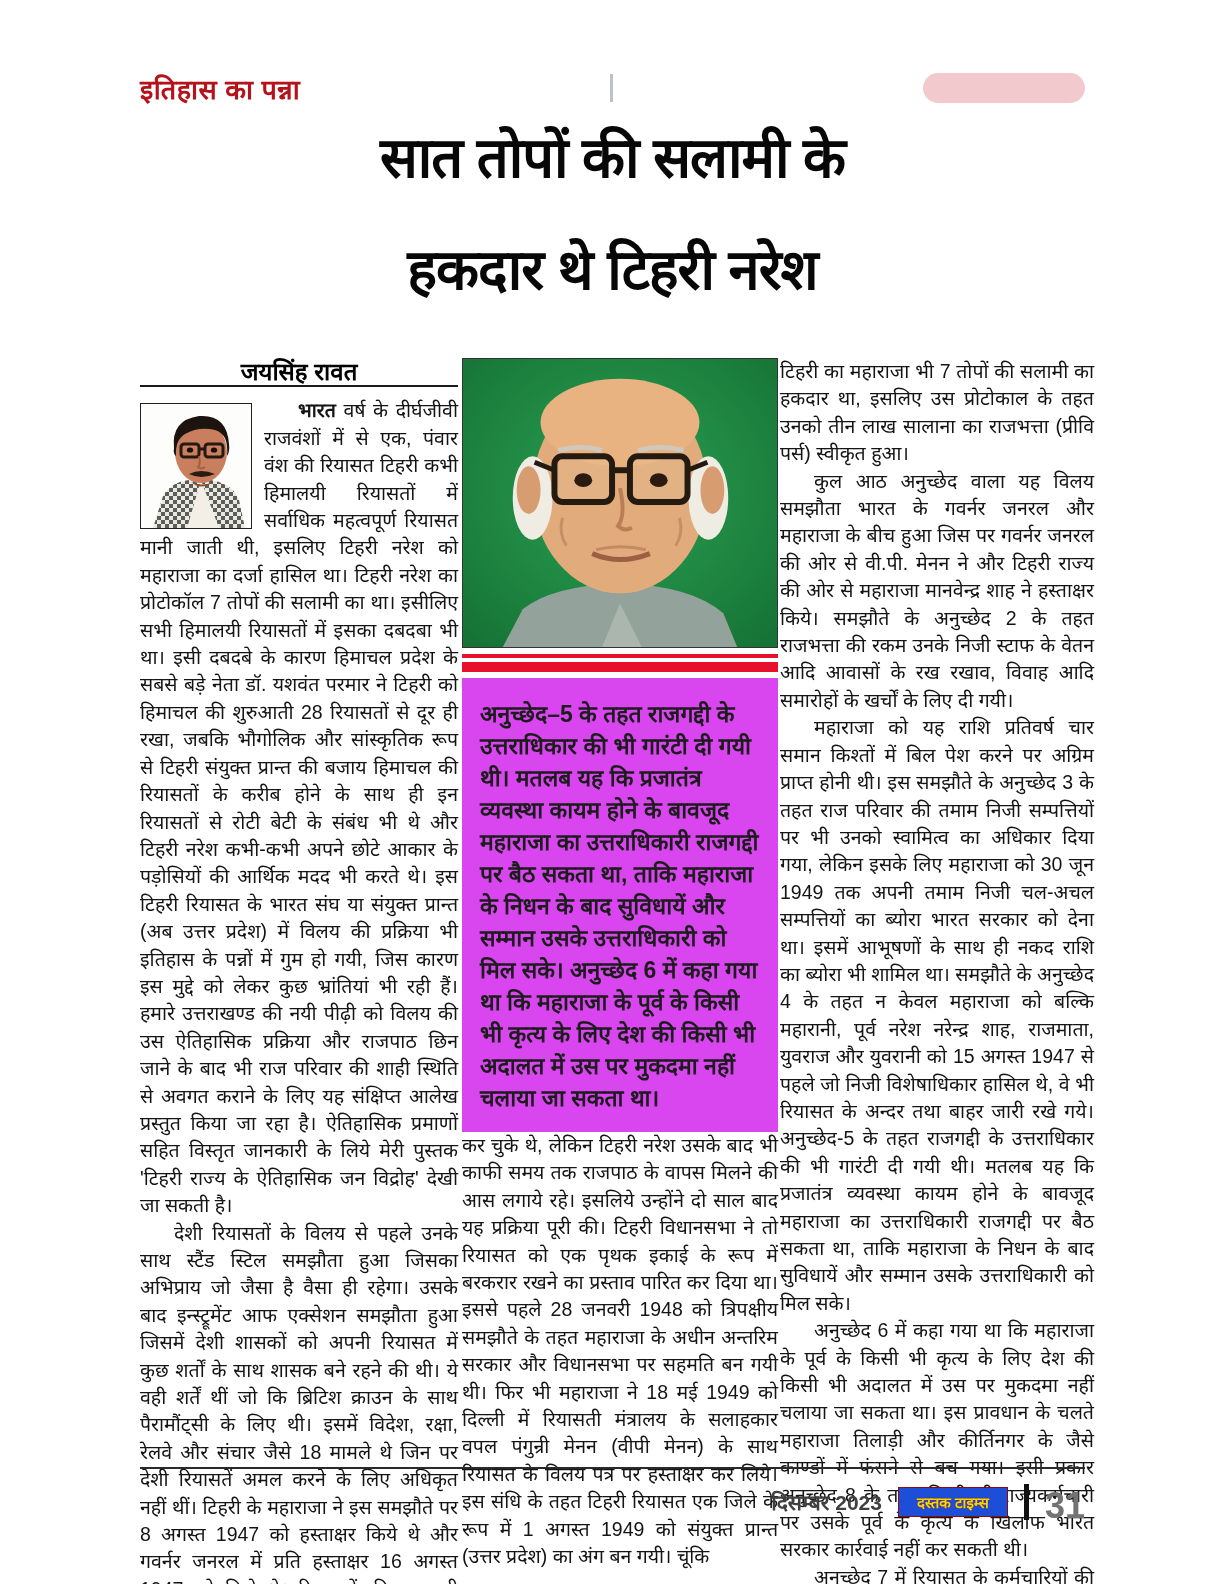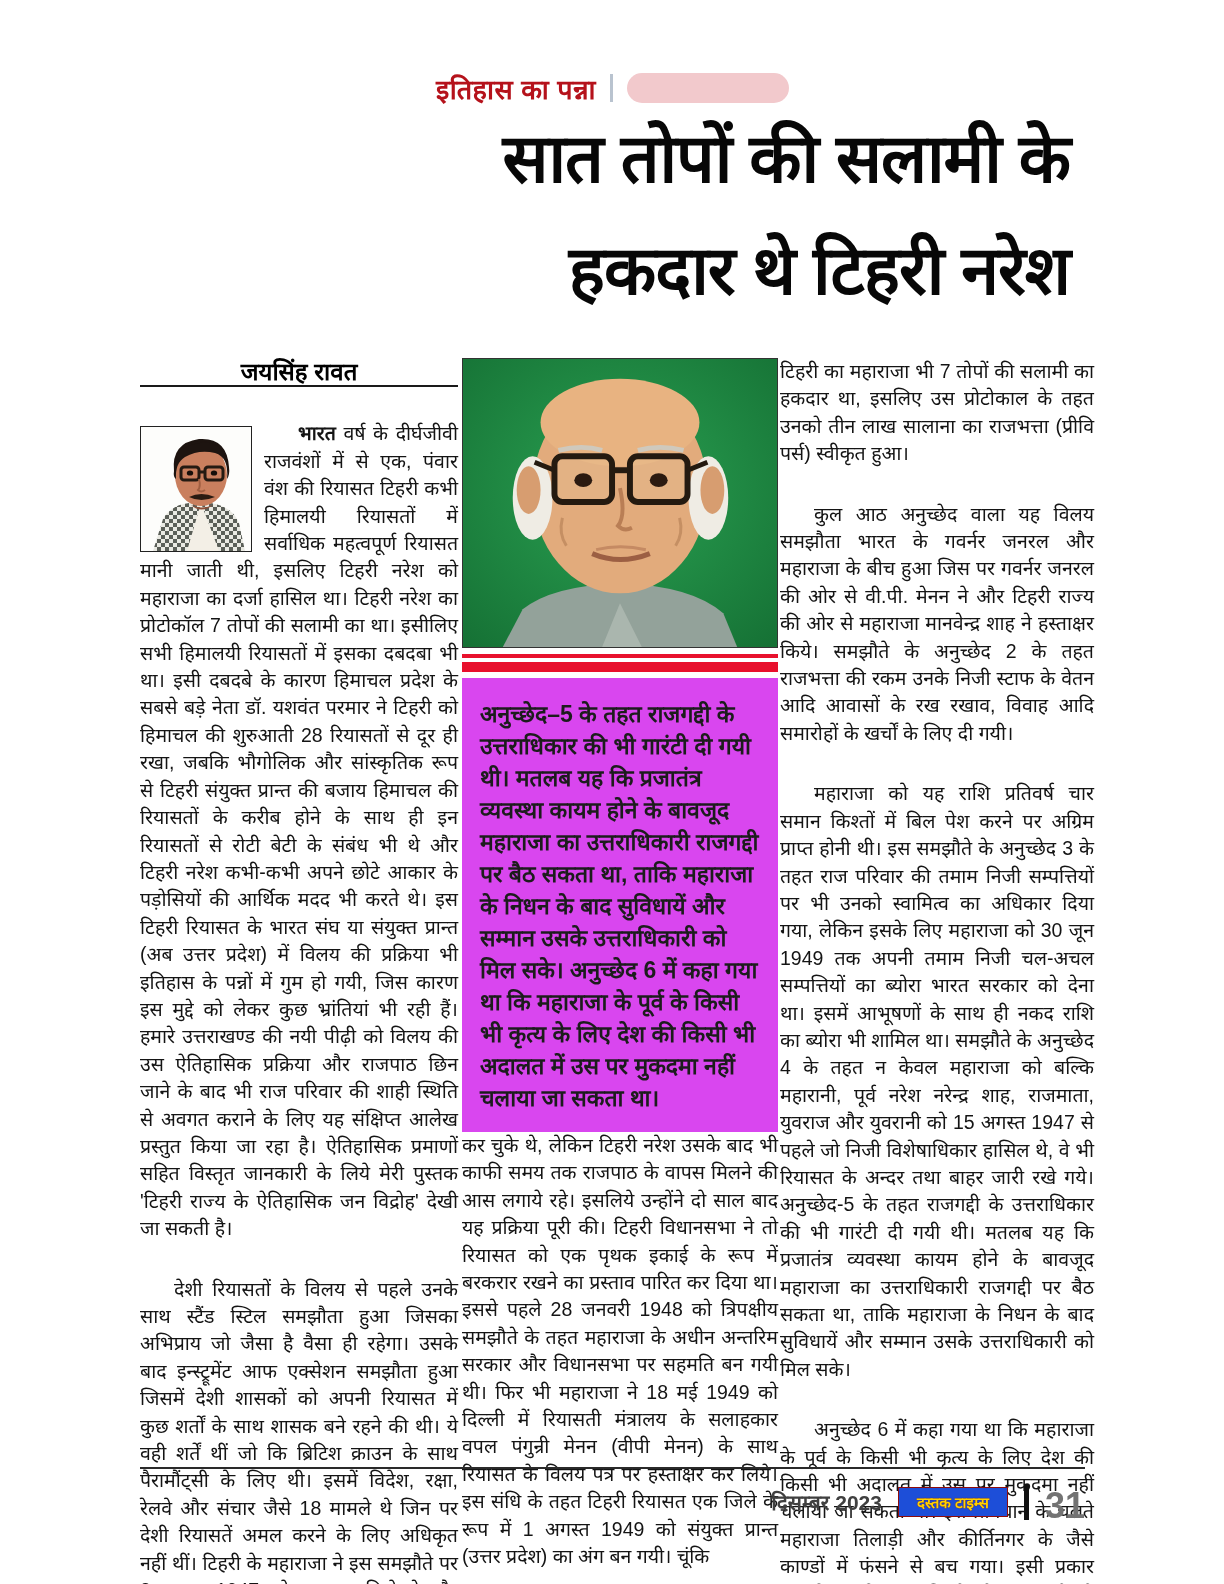--- a/index.html
+++ b/index.html
@@ -7,48 +7,48 @@
     position:relative;
     width:1224px;height:1584px;
     background:#ffffff;
     font-family:"Liberation Sans","DejaVu Sans",sans-serif;
     color:#111;
     overflow:hidden;
   }
   
   .section-row{
     position:absolute;top:68px;left:140px;width:945px;height:40px;
-    display:flex;justify-content:center;align-items:center;gap:14px;
+    display:flex;justify-content:space-between;align-items:center;gap:14px;
   }
   .section-label{
     font-size:27px;font-weight:bold;color:#b5121b;letter-spacing:.5px;
   }
   .section-sep{width:3px;height:28px;background:#b9c3cf;}
   .section-pill{width:162px;height:30px;border-radius:15px;background:#f2c9cc;}
   .headline{
-    position:absolute;top:102px;left:125px;width:945px;
-    text-align:right;font-weight:900;color:#070707;
-    font-size:68px;line-height:112px;letter-spacing:-1px;
+    position:absolute;top:102px;left:140px;width:945px;
+    text-align:center;font-weight:900;color:#070707;
+    font-size:56px;line-height:112px;letter-spacing:-1px;
   }
   
   .col{position:absolute;top:358px;font-size:19.5px;line-height:27.4px;text-align:justify;color:#141414;}
   .col1{left:140px;width:318px;}
   .col2{left:462px;width:316px;}
   .col3{left:780px;width:314px;}
   .byline{
     text-align:center;font-size:24px;font-weight:bold;color:#000;
     padding-bottom:0;border-bottom:2px solid #1a1a1a;margin-bottom:10px;
   }
   .author-photo{
     float:left;width:110px;height:124px;margin:6px 12px 4px 0;
     border:1px solid #222;background:#fff;
   }
   .author-photo svg{display:block;width:100%;height:100%;}
   p.body-para{margin:0;}
-  p.indent{text-indent:34px;margin-top:33px;}
+  p.indent{text-indent:34px;}
   .lead-word{font-weight:bold;}
   
   .main-photo{
     width:316px;height:290px;border:1px solid #333;box-sizing:border-box;
     background:#1f8f44;overflow:hidden;
   }
   .main-photo svg{display:block;width:100%;height:100%;}
   .stripe-thin{height:4px;background:#e8112d;margin-top:6px;}
   .stripe-thick{height:10px;background:#e8112d;margin-top:4px;}
   .highlight-box{

